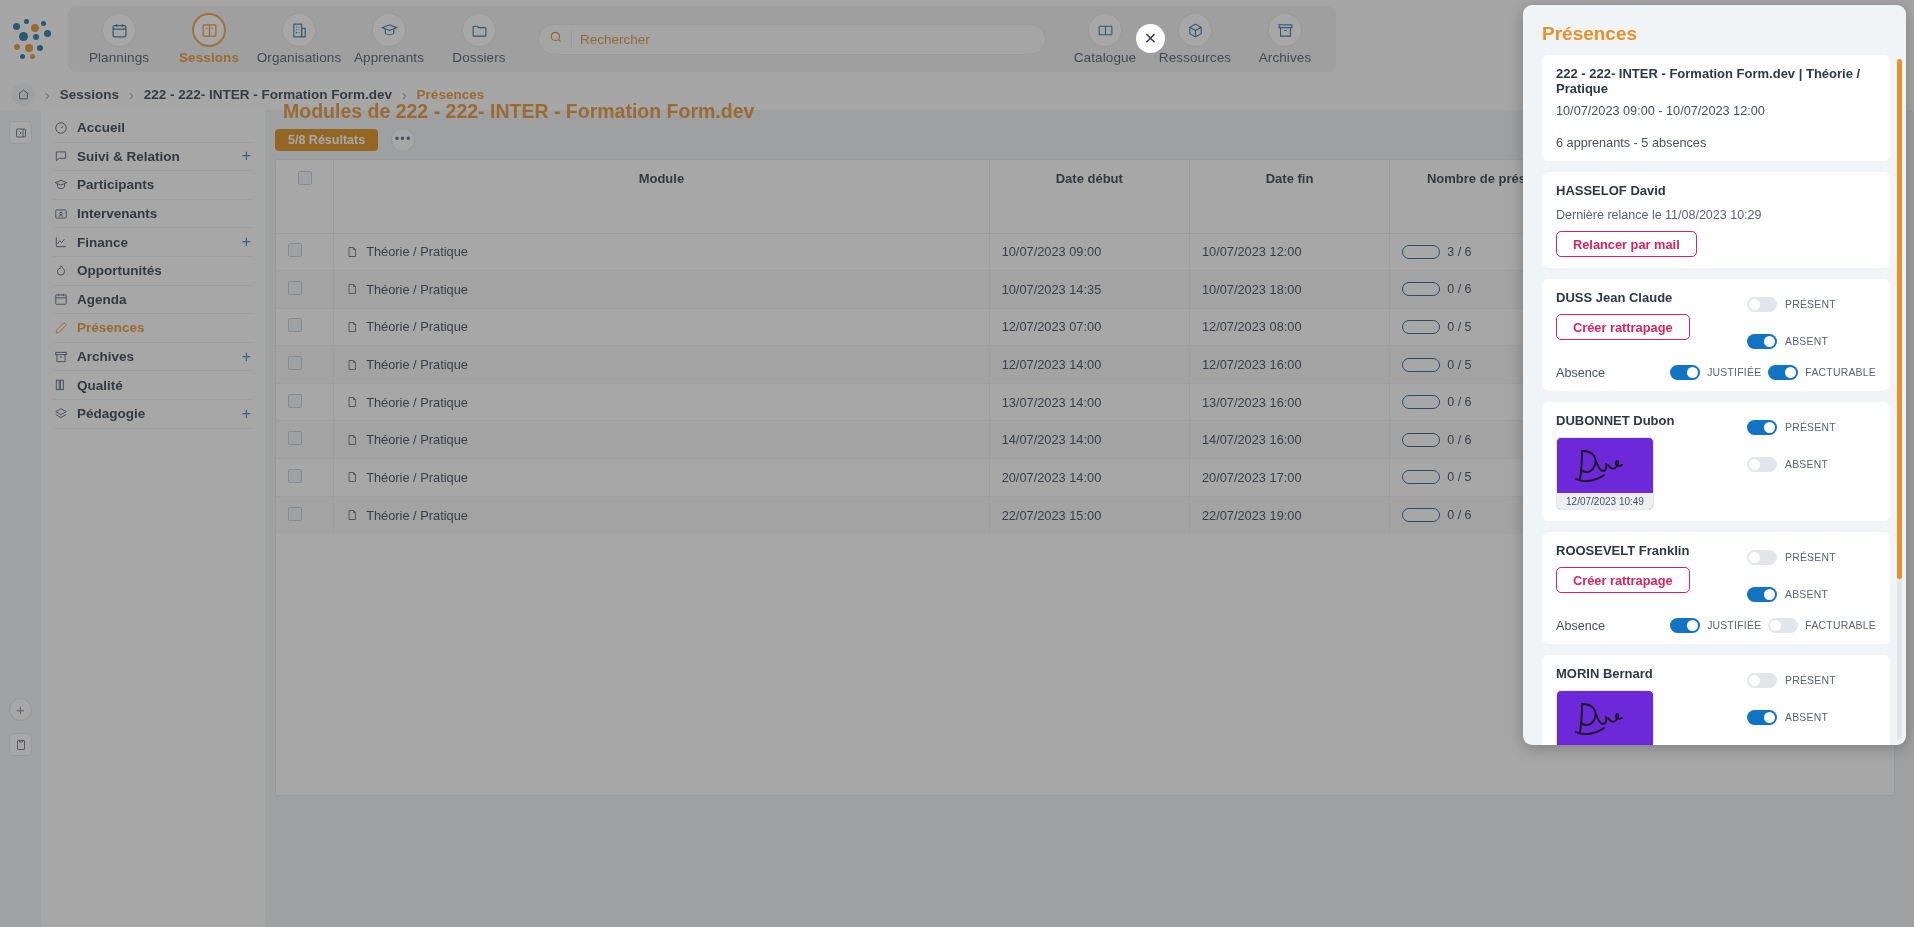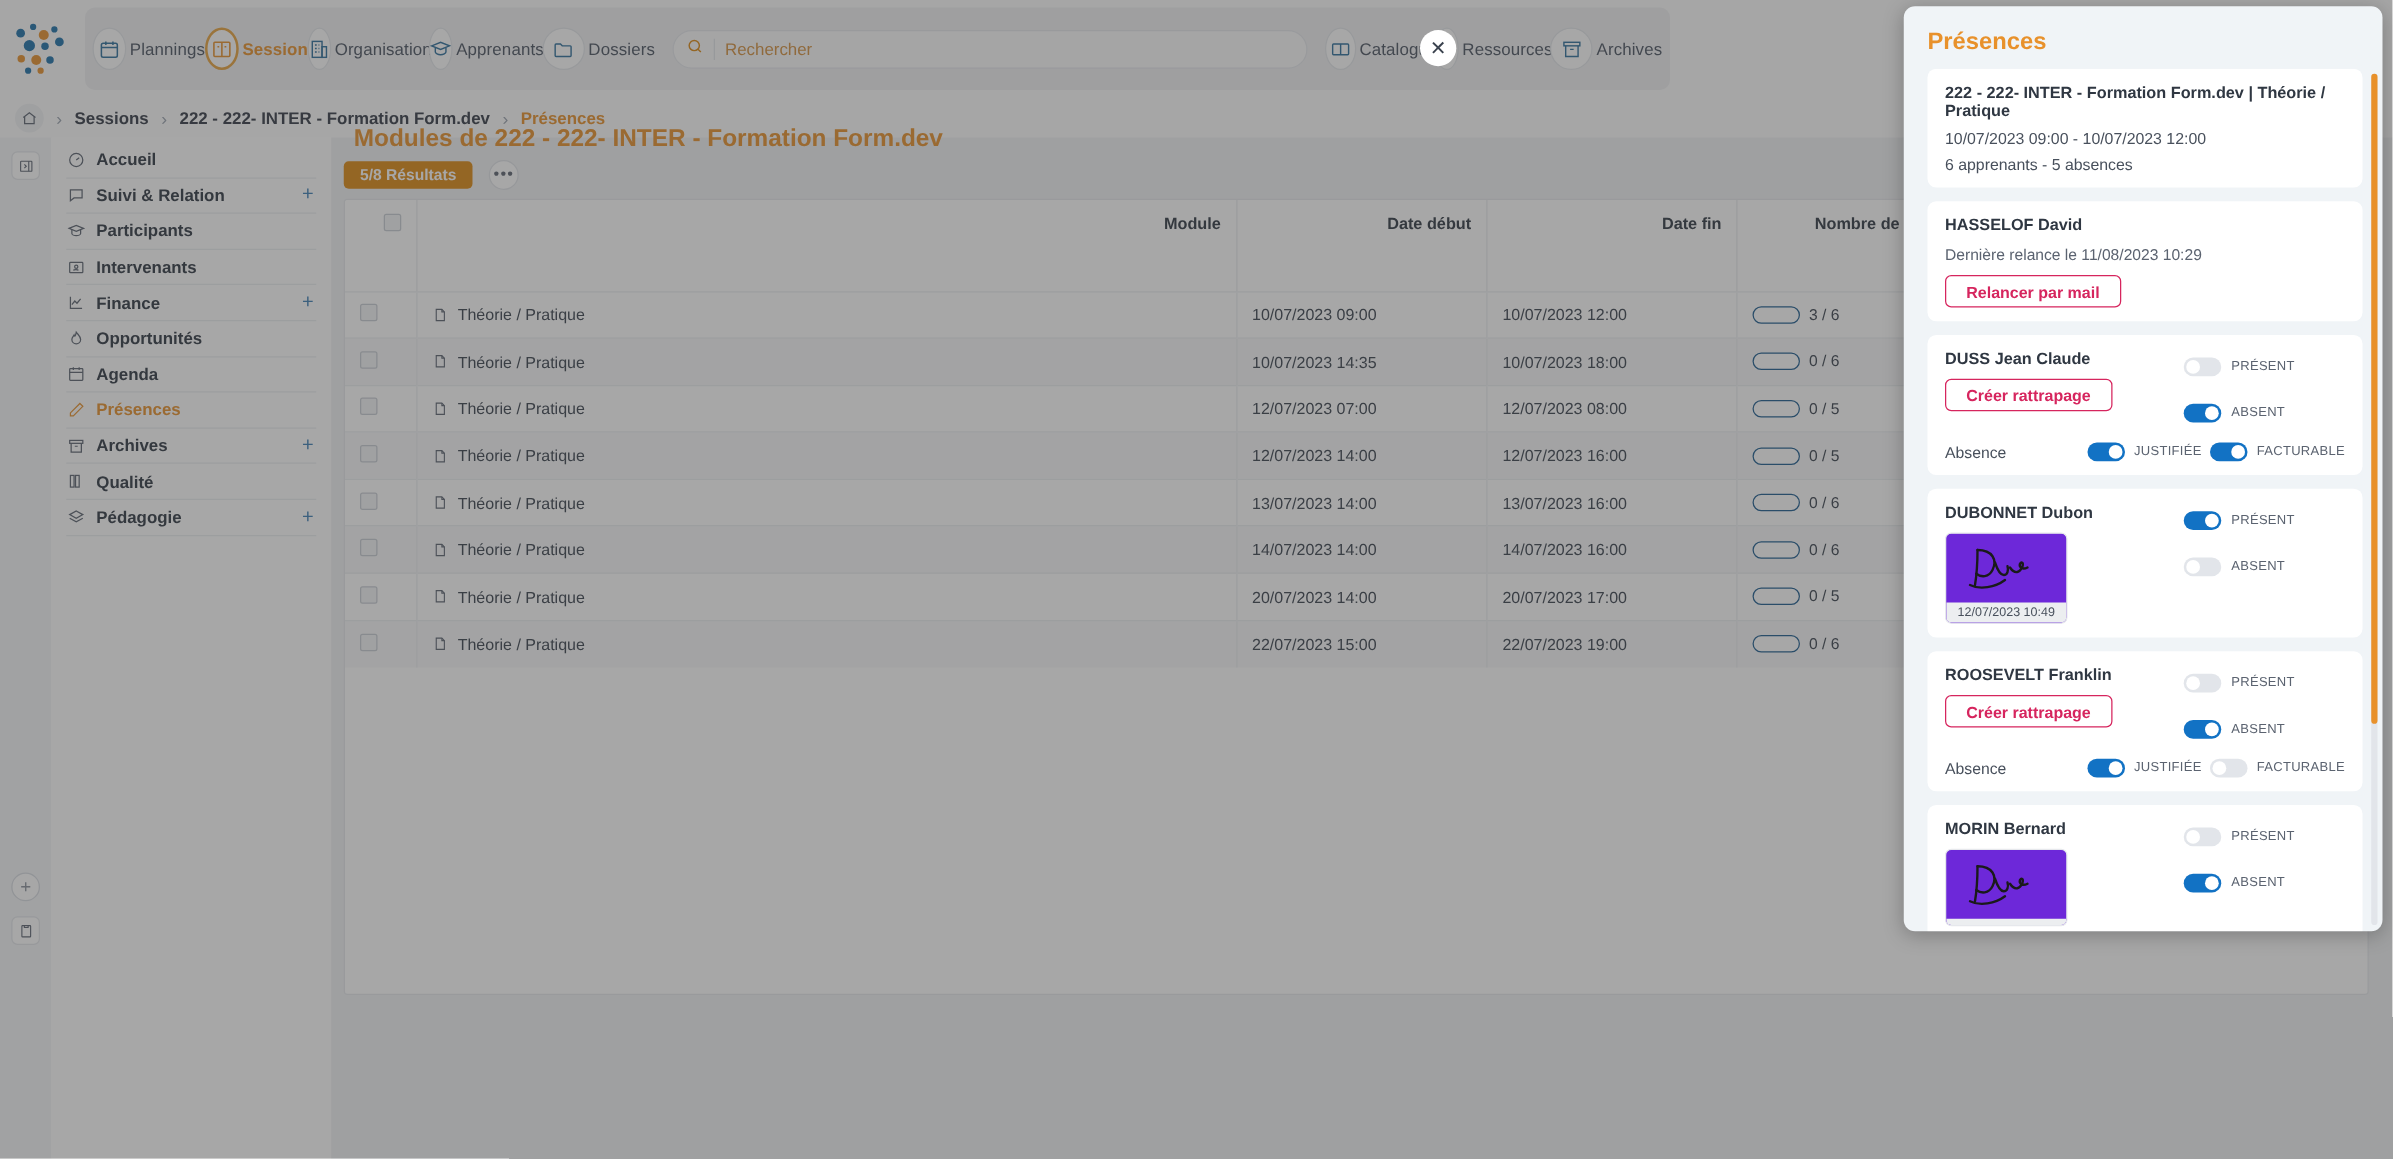--- a/index.html
+++ b/index.html
@@ -24,21 +24,21 @@
   .logo-wrap { width: 68px; height: 79px; display: flex; align-items: center; justify-content: center; }
   .logo { width: 46px; height: 42px; position: relative; }
   .logo i { position: absolute; border-radius: 50%; display: block; }
 
   .navgroup {
     height: 66px; background: #f0f1f3; border-radius: 8px;
     display: flex; align-items: center; padding: 0 6px;
   }
   .navitem {
     width: 90px; height: 64px;
-    display: flex; flex-direction: row; align-items: center; justify-content: center;
+    display: flex; flex-direction: column; align-items: center; justify-content: center;
     gap: 3px; cursor: pointer;
   }
   .navcircle {
     width: 34px; height: 34px; border-radius: 50%;
     background: #fff; border: 1px solid #e3e6ea;
     display: flex; align-items: center; justify-content: center;
   }
   .navitem.active .navcircle { border: 2px solid #e8a33d; background:#fff; }
   .navlabel { font-size: 13.5px; color: #4a5260; letter-spacing: .1px; }
   .navitem.active .navlabel { color: #e8912b; font-weight: 600; }
@@ -108,21 +108,21 @@
     cursor:pointer; padding-bottom:4px;
   }
 
   .tablecard {
     position:absolute; top:49px; left:10px; width:1620px; height:637px;
     background:#fff; border:1px solid #e6e8ec; border-radius: 3px; overflow:hidden;
   }
   table.grid { width:100%; border-collapse: collapse; table-layout: fixed; }
   table.grid th {
     height:73px; vertical-align: top; padding: 11px 12px 0 12px;
-    font-size:13px; font-weight:700; color:#2f3742; text-align:right;
+    font-size:13px; font-weight:700; color:#2f3742; text-align:center;
     border-right:1px solid #e9ebee; background:#fff;
   }
   table.grid td {
     height:37.6px; padding: 0 12px; font-size:12.8px; color:#3a424e;
     border-top:1px solid #eceef1; border-right:1px solid #eceef1; background:#fff;
   }
   table.grid tr.alt td { background:#f7f8f9; }
   .cb { width:14px; height:14px; border:1px solid #c7ccd3; border-radius:2px; background:#f3f4f6; display:inline-block; cursor:pointer;}
   .modcell { display:flex; align-items:center; gap:7px; }
   .modicon { width:13px; height:13px; color:#5b6370; display:flex; align-items:center;}
@@ -140,21 +140,21 @@
   }
   .panel-title { font-size:19px; font-weight:700; color:#e8912b; padding:18px 0 10px 19px; flex:0 0 auto; }
   .panel-body { flex:1 1 auto; overflow:hidden; padding: 0 16px 0 19px; position:relative; }
   .closebtn {
     position:absolute; top:24px; left:1136px; width:29px; height:29px; border-radius:50%;
     background:#fff; z-index:61; display:flex; align-items:center; justify-content:center;
     color:#3a424e; font-size:16px; cursor:pointer;
   }
   .card { background:#fff; border-radius:7px; padding:11px 14px; margin-bottom:11px; }
   .card.info .l1 { font-size:13px; font-weight:700; color:#2f3742; margin-bottom:8px; }
-  .card.info .l2, .card.info .l3 { font-size:12.7px; color:#48505c; margin-bottom:7px; }
+  .card.info .l2, .card.info .l3 { font-size:12.7px; color:#48505c; margin-bottom:18px; }
   .card.info .l3 { margin-bottom:0; }
 
   .pname { font-size:13px; font-weight:700; color:#2f3742; }
   .relance { font-size:12.5px; color:#5b6370; margin-top:10px; }
   .btn-outline {
     margin-top:9px; display:inline-flex; align-items:center; justify-content:center;
     height:26px; padding:0 16px; border:1px solid #d6255e; border-radius:5px;
     color:#d6255e; font-size:12.8px; font-weight:700; background:#fff; cursor:pointer;
   }
   .row-flex { display:flex; justify-content:space-between; }

